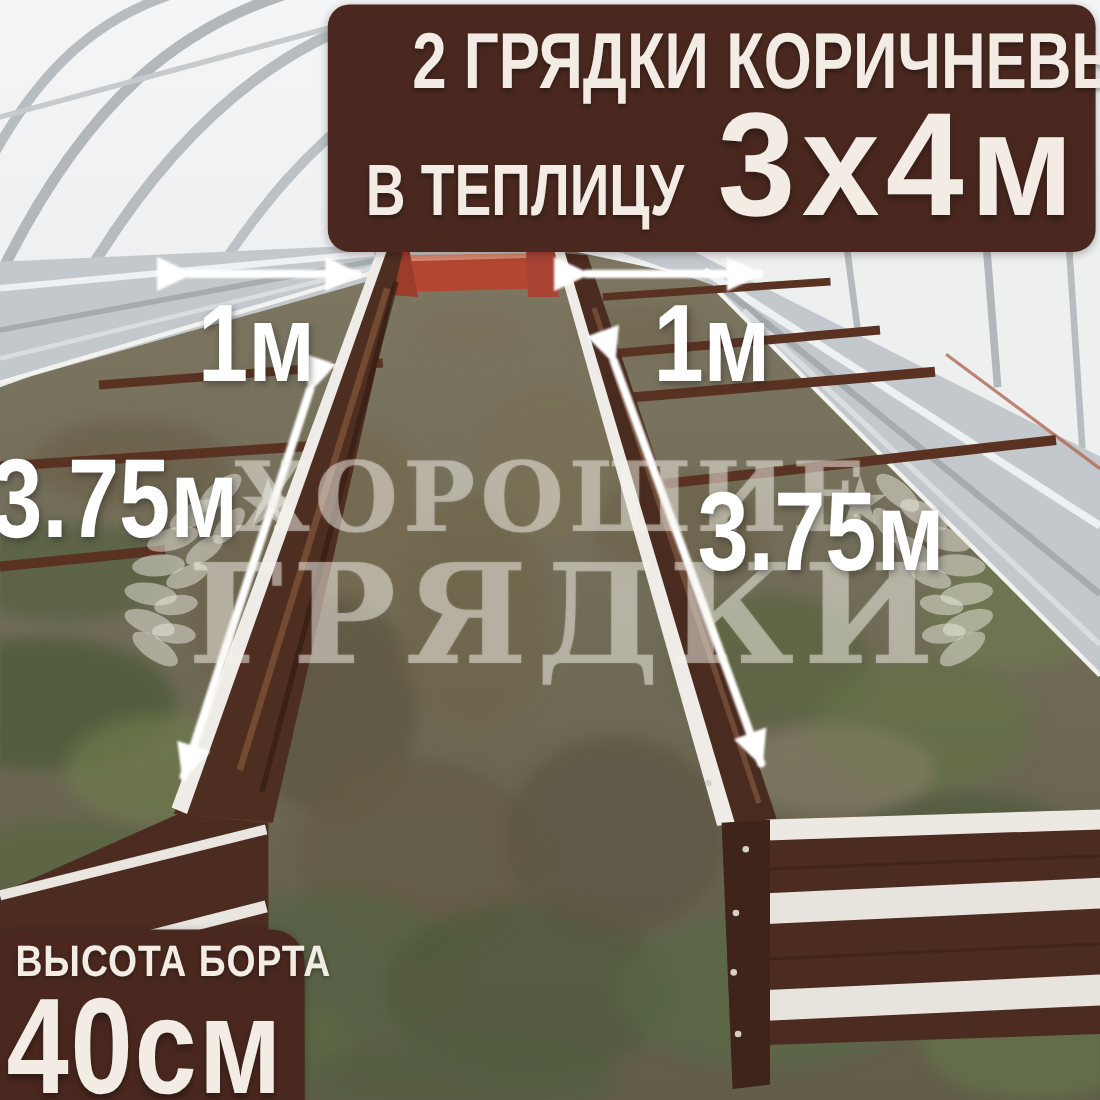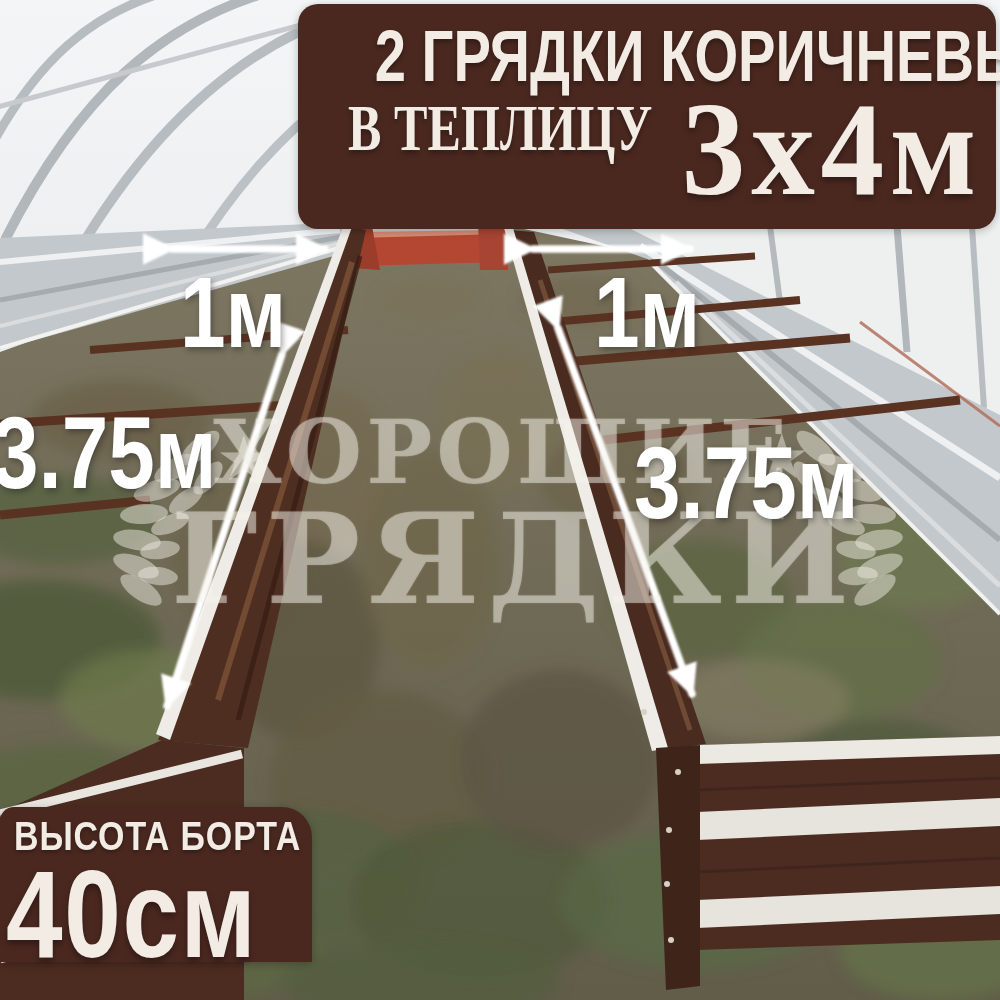--- a/index.html
+++ b/index.html
@@ -17,34 +17,34 @@
   #top-banner{
     left:298px;top:4px;width:698px;height:225px;border-radius:20px;
   }
   #top-banner .line1{
     position:absolute;top:16px;left:0;width:100%;text-align:center;
     font-weight:bold;font-size:72px;line-height:1;white-space:nowrap;
     transform:scaleX(.78);transform-origin:50% 50%;
     text-shadow:0 3px 6px rgba(0,0,0,.35);
   }
   #top-banner .line2-row{
-    position:absolute;right:14px;bottom:24px;display:flex;align-items:flex-start;font-family:Liberation Serif, serif;
+    position:absolute;right:14px;bottom:24px;display:flex;align-items:flex-end;
   }
   #top-banner .line2-prefix{
     font-weight:bold;font-size:66px;line-height:1;white-space:nowrap;
     transform:scaleX(.76);transform-origin:100% 50%;margin-right:14px;
     text-shadow:0 3px 6px rgba(0,0,0,.35);
   }
   #top-banner .line2-size{
     font-weight:bold;font-size:134px;line-height:.82;letter-spacing:6px;
     white-space:nowrap;transform:scaleX(.95);transform-origin:100% 50%;
     text-shadow:0 4px 7px rgba(0,0,0,.35);
   }
   #bottom-banner{
-    left:0;top:807px;width:312px;height:155px;border-radius:14px 30px 0 0;
+    left:0;top:845px;width:277px;height:155px;border-radius:14px 30px 0 0;
   }
   #bottom-banner .line1{
     position:absolute;top:9px;left:14px;font-weight:bold;font-size:40px;
     line-height:1;white-space:nowrap;letter-spacing:1px;
     transform:scaleX(.85);transform-origin:0 50%;
     text-shadow:0 2px 5px rgba(0,0,0,.35);
   }
   #bottom-banner .line2{
     position:absolute;top:52px;left:6px;font-weight:bold;font-size:124px;
     line-height:.9;white-space:nowrap;letter-spacing:2px;

